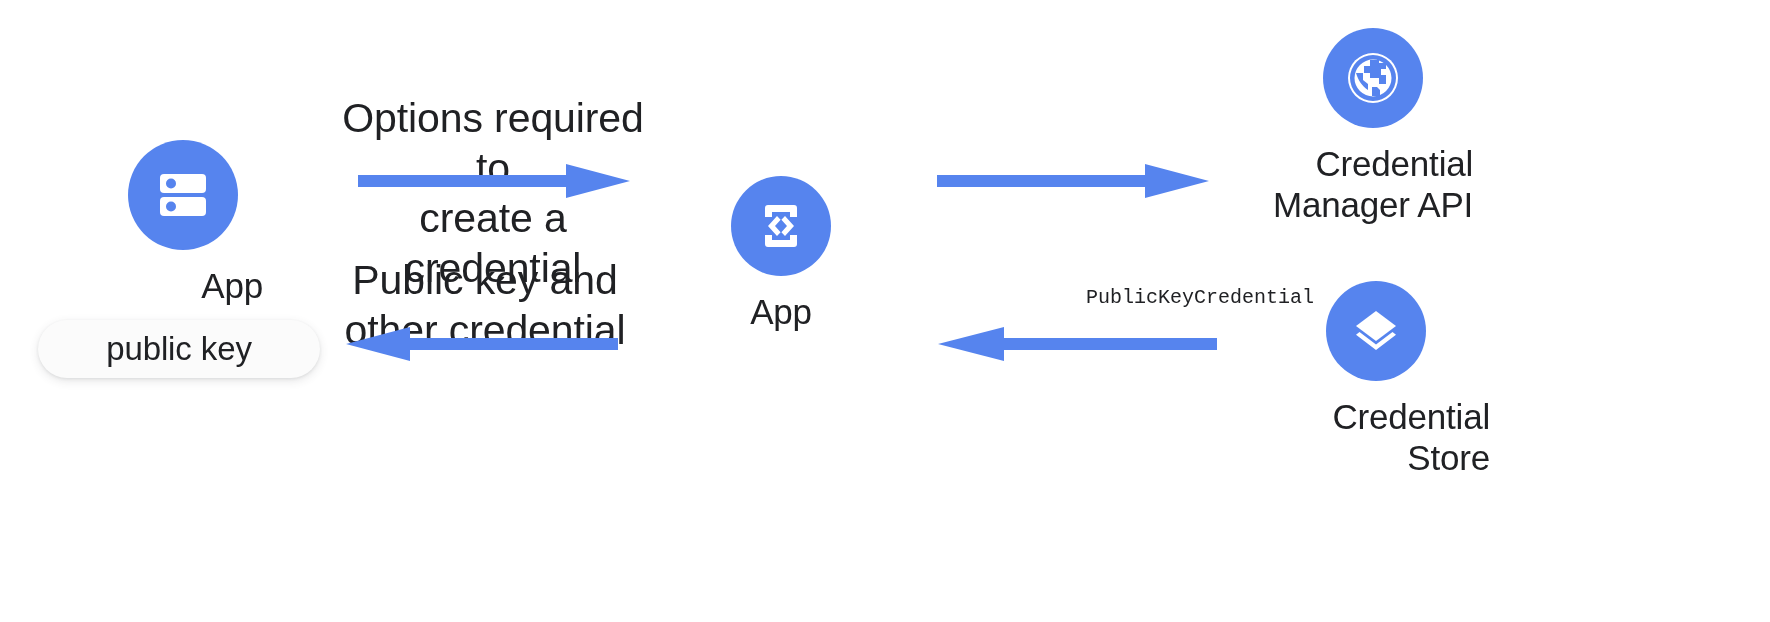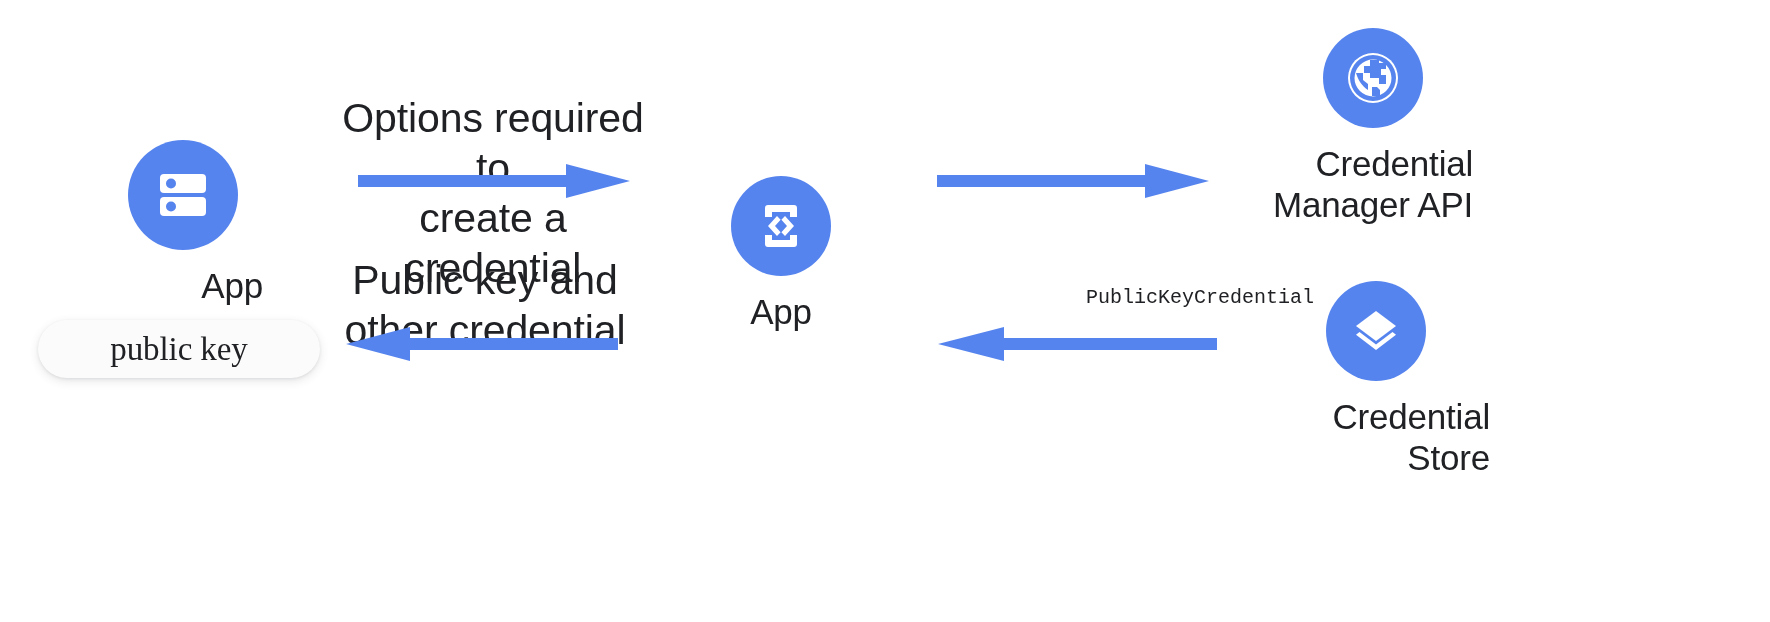--- a/index.html
+++ b/index.html
@@ -49,21 +49,20 @@
     position: absolute;
     background: #fbfbfb;
     border-radius: 999px;
     display: flex;
     align-items: center;
     justify-content: center;
     color: #202124;
     font-size: 33px;
     letter-spacing: -0.1px;
     box-shadow: 0 3px 10px rgba(60,64,67,0.13), 0 1px 3px rgba(60,64,67,0.10);
-    font-family: Liberation Serif, serif;
   }
 
   
   .arrow {
     position: absolute;
     height: 34px;
   }
   .arrow svg { display: block; overflow: visible; }
 
   .arrow-label {

